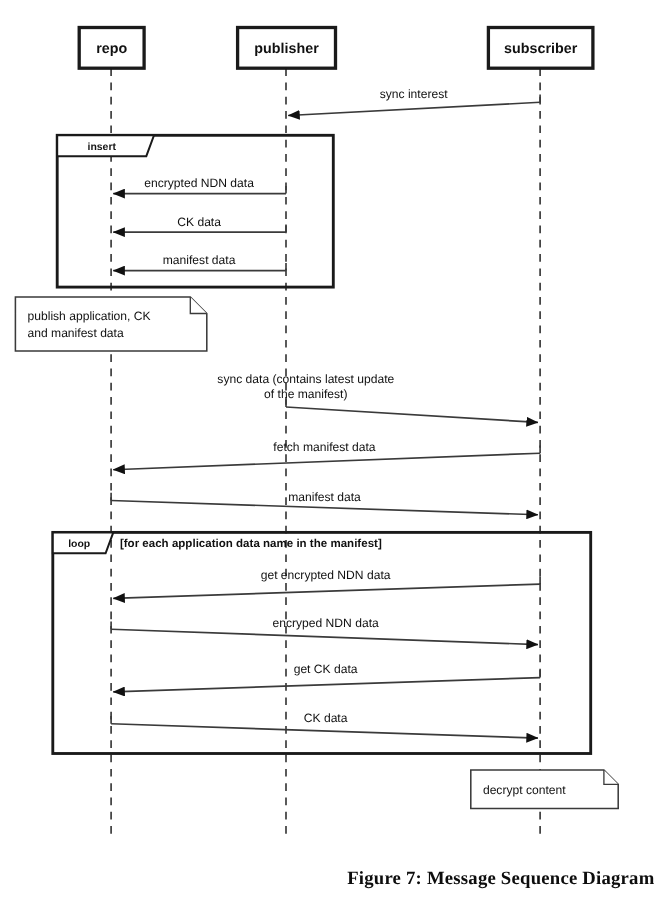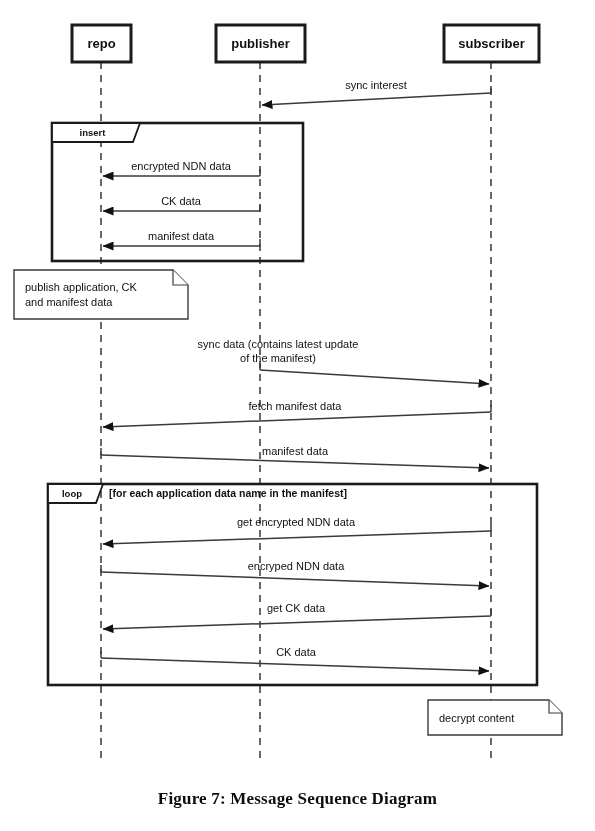--- a/index.html
+++ b/index.html
@@ -95,21 +95,21 @@
   .note-text {
     font-family: "Liberation Sans", sans-serif;
     font-size: 11px;
     fill: #111111;
   }
   .figure-caption {
     position: absolute;
     left: 0;
     right: 0;
     top: 789px;
-    text-align: center;
+    text-align: right;
     font-family: "Liberation Serif", serif;
     font-size: 17px;
     font-weight: bold;
     color: #0d0d0d;
     letter-spacing: 0.2px;
   }
 </style>
 </head>
 <body>
 

